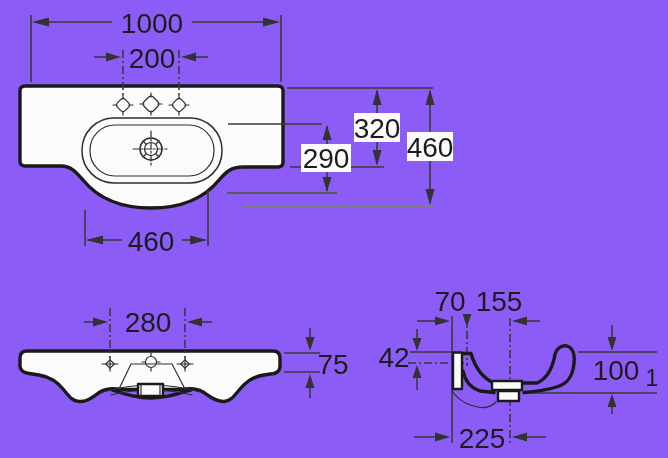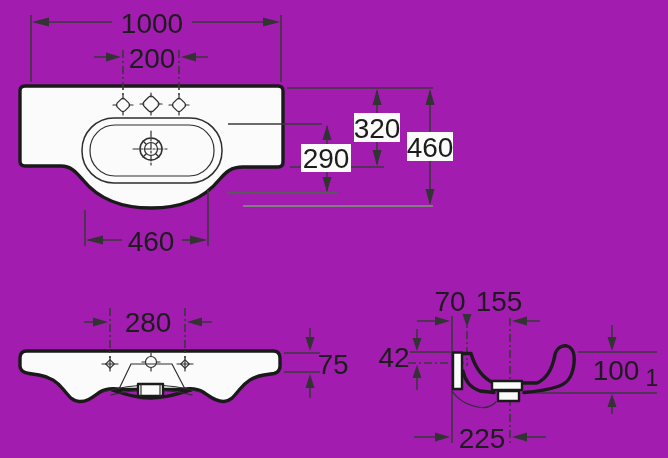--- a/index.html
+++ b/index.html
@@ -1,16 +1,16 @@
 <!DOCTYPE html>
 <html><head>
 <meta charset="utf-8">
 <style>
   html,body{margin:0;padding:0;background:#fbfbfb;}
-  .canvas{position:relative;width:668px;height:458px;background:#a21caf;overflow:hidden;
+  .canvas{position:relative;width:668px;height:458px;background:#8b5cf6;overflow:hidden;
           font-family:"Liberation Sans", sans-serif;}
   svg{display:block}
   .thick{stroke:#1a1a1a;stroke-width:3.4;fill:none;stroke-linejoin:round;stroke-linecap:round}
   .thickf{stroke:#1a1a1a;stroke-width:3.4;fill:#fbfbfb;stroke-linejoin:round}
   .med{stroke:#1a1a1a;stroke-width:2.4;fill:#fbfbfb;stroke-linejoin:round}
   .thin{stroke:#2e2e2e;stroke-width:1.5;fill:none;stroke-linecap:round}
   .thin12{stroke:#2e2e2e;stroke-width:1.2;fill:none;stroke-linecap:round}
   .dim{stroke:#3a3a3a;stroke-width:1.6;fill:none}
   .gray{stroke:#7e7e7e;stroke-width:2.2;fill:none}
   .gray2{stroke:#5a5a5a;stroke-width:1.8;fill:none}

